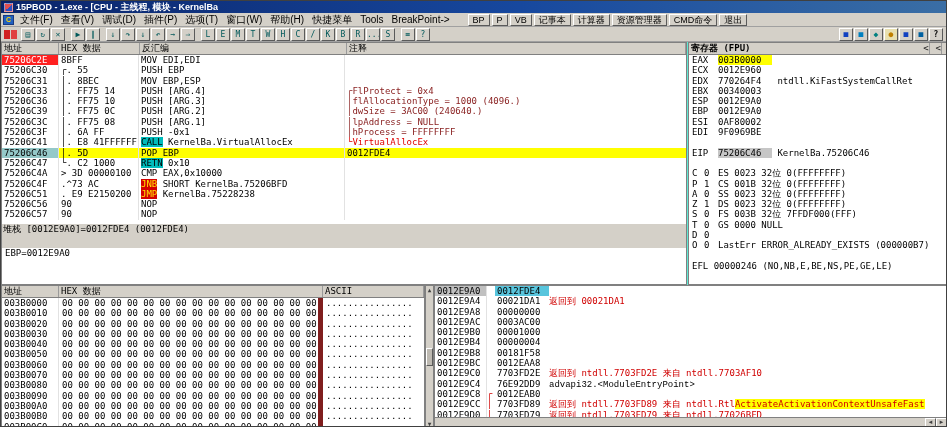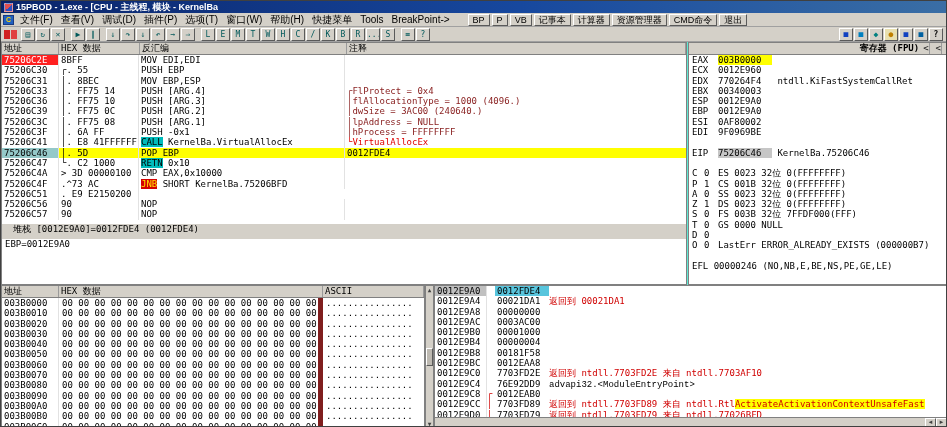--- a/index.html
+++ b/index.html
@@ -58,24 +58,24 @@
   .cc{flex:1;padding-left:2px;overflow:hidden;}
   .hca{width:57px;} .hch{width:81px;} .hci{width:207px;} .hcc{flex:1;}
   .bp{background:#ff2020;color:#fff;}
   .selrow{background:#ffff00;}
   .selrow .ca{background:#95c9c9;}
   .mn-call{background:#00bcbc;color:#000;}
   .mn-jmp{background:#d40000;color:#ffe000;}
   .cm-arg{color:#8b2323;}
   .cm-red{color:#e00000;}
   .cm-black{color:#000;}
-  .info1{margin-top:4px;height:15px;line-height:10.3px;background:#d4d0c8;padding-left:11px;white-space:pre;}
+  .info1{margin-top:4px;height:24px;line-height:10.3px;background:#d4d0c8;padding-left:1px;white-space:pre;}
   .info2{height:10.3px;line-height:10.3px;padding-left:3px;white-space:pre;}
   
-  .rhead{justify-content:flex-end;}
+  .rhead{justify-content:space-between;}
   .rhead .rtitle{border-right:none;font-weight:bold;}
   .rchev{display:inline-flex;gap:4px;padding-right:4px;color:#202020;}
   .rrow{display:flex;height:10.3px;line-height:10.3px;white-space:pre;overflow:hidden;padding-left:3px;}
   .rname{width:26px;}
   .rval{width:54px;}
   .rextra{flex:1;overflow:hidden;}
   .hl-yellow{background:#ffff00;}
   .eip-val{background:#c6c6c6;}
   .rblank{height:10.3px;}
   .fflag{width:12px;} .fval{width:14px;}
@@ -202,21 +202,21 @@
         <div class="drow"><span class="ca addr">75206C33</span><span class="ch">│. FF75 14</span><span class="ci"><span>PUSH</span><span> [ARG.4]</span></span><span class="cc cm-arg">┌FlProtect = 0x4</span></div>
         <div class="drow"><span class="ca addr">75206C36</span><span class="ch">│. FF75 10</span><span class="ci"><span>PUSH</span><span> [ARG.3]</span></span><span class="cc cm-arg">│flAllocationType = 1000 (4096.)</span></div>
         <div class="drow"><span class="ca addr">75206C39</span><span class="ch">│. FF75 0C</span><span class="ci"><span>PUSH</span><span> [ARG.2]</span></span><span class="cc cm-arg">│dwSize = 3AC00 (240640.)</span></div>
         <div class="drow"><span class="ca addr">75206C3C</span><span class="ch">│. FF75 08</span><span class="ci"><span>PUSH</span><span> [ARG.1]</span></span><span class="cc cm-arg">│lpAddress = NULL</span></div>
         <div class="drow"><span class="ca addr">75206C3F</span><span class="ch">│. 6A FF</span><span class="ci"><span>PUSH</span><span> -0x1</span></span><span class="cc cm-arg">│hProcess = FFFFFFFF</span></div>
         <div class="drow"><span class="ca addr">75206C41</span><span class="ch">│. E8 41FFFFFF</span><span class="ci"><span class="mn-call">CALL</span><span> KernelBa.VirtualAllocEx</span></span><span class="cc cm-red">└VirtualAllocEx</span></div>
         <div class="drow selrow"><span class="ca addr">75206C46</span><span class="ch">│. 5D</span><span class="ci"><span>POP</span><span> EBP</span></span><span class="cc cm-black">0012FDE4</span></div>
         <div class="drow"><span class="ca addr">75206C47</span><span class="ch">└. C2 1000</span><span class="ci"><span class="mn-call">RETN</span><span> 0x10</span></span><span class="cc cm-black"></span></div>
         <div class="drow"><span class="ca addr">75206C4A</span><span class="ch">&gt; 3D 00000100</span><span class="ci"><span>CMP</span><span> EAX,0x10000</span></span><span class="cc cm-black"></span></div>
         <div class="drow"><span class="ca addr">75206C4F</span><span class="ch">.^73 AC</span><span class="ci"><span class="mn-jmp">JNB</span><span> SHORT KernelBa.75206BFD</span></span><span class="cc cm-black"></span></div>
-        <div class="drow"><span class="ca addr">75206C51</span><span class="ch">. E9 E2150200</span><span class="cc cm-black"></span></div>
+        <div class="drow"><span class="ca addr">75206C51</span><span class="ch">. E9 E2150200</span><span class="ci"><span class="mn-jmp">JMP</span><span> KernelBa.75228238</span></span><span class="cc cm-black"></span></div>
         <div class="drow"><span class="ca addr">75206C56</span><span class="ch">90</span><span class="ci"><span>NOP</span></span><span class="cc cm-black"></span></div>
         <div class="drow"><span class="ca addr">75206C57</span><span class="ch">90</span><span class="ci"><span>NOP</span></span><span class="cc cm-black"></span></div>
       </div>
     <div class="info1">堆栈 [0012E9A0]=0012FDE4 (0012FDE4)</div>
     <div class="info2">EBP=0012E9A0</div>
   </div>
 
   <div id="regs" class="panel">
     <div class="phead rhead">
       <span class="rtitle">寄存器 (FPU)</span>

